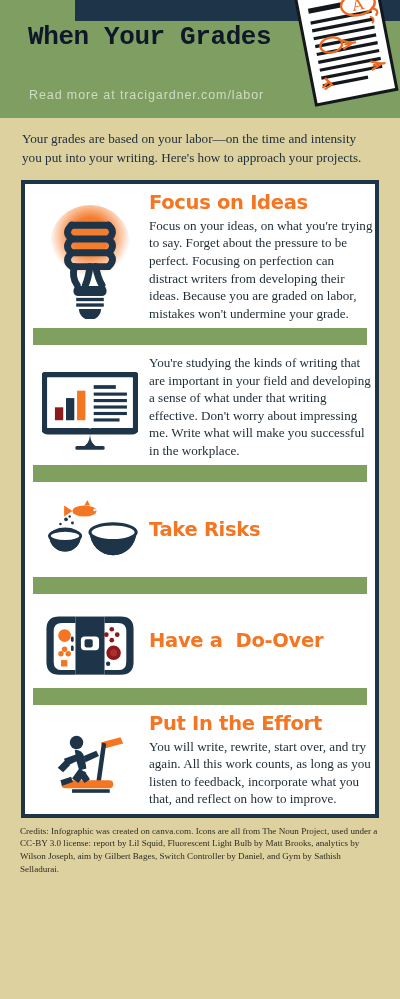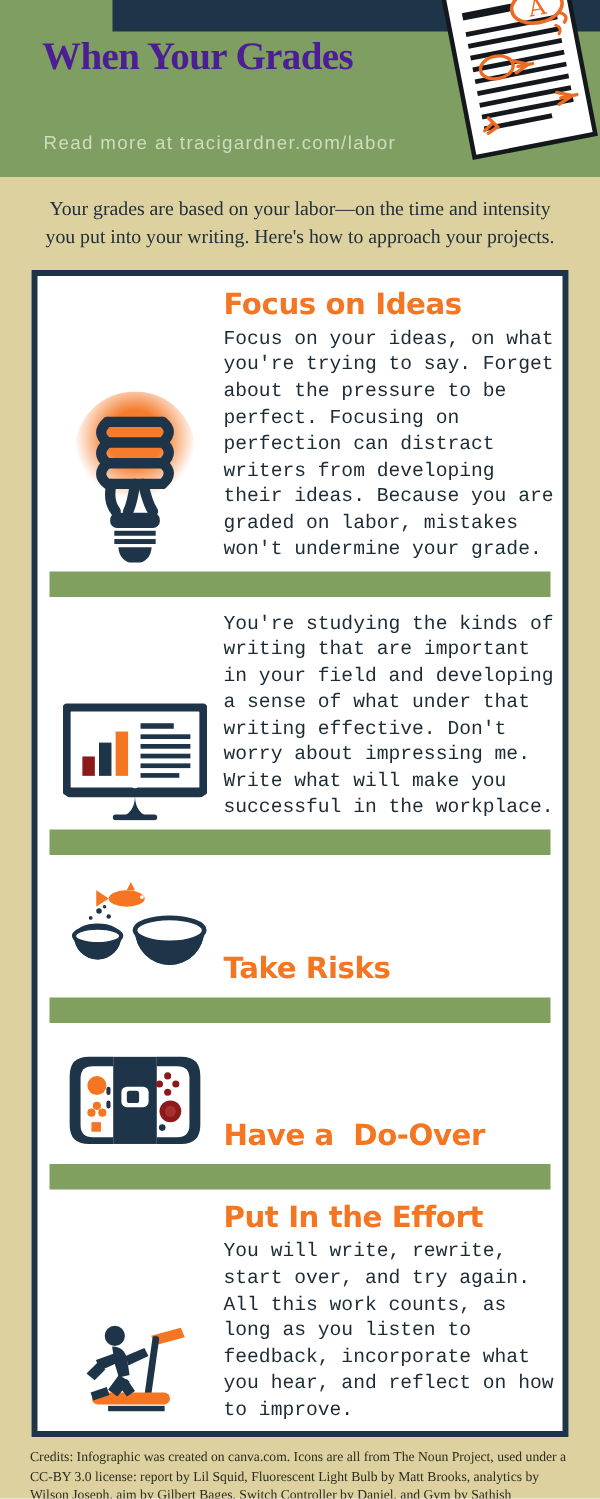--- a/index.html
+++ b/index.html
@@ -20,22 +20,22 @@
   }
   .header-navy-bar{
     position:absolute;
     left:75px;top:0;right:0;height:21px;
     background:#1e3449;
   }
   .header-title{
     position:absolute;
     left:28px;top:23px;
     width:265px;
-    color:#4c1d95;
-    font-family:Liberation Serif, serif;
+    color:#0f172a;
+    font-family:Liberation Mono, monospace;
     font-weight:bold;
     font-size:26px;
     line-height:1.12;
     letter-spacing:-0.4px;
   }
   .header-sub{
     position:absolute;
     left:29px;top:88px;
     color:#cfdcc0;
     font-family:Liberation Sans, sans-serif;
@@ -49,34 +49,33 @@
     right:-6px;top:-4px;
     width:120px;height:128px;
   }
 
   
   .intro{
     padding:12px 22px 10px 22px;
     color:#20303c;
     font-size:13.2px;
     line-height:1.42;
-    text-align:center;
   }
 
   
   .card{
     position:relative;
     margin:3px 21px 0 21px;
     background:#ffffff;
     border:4px solid #1e3449;
     box-sizing:border-box;
   }
   .section{
     display:flex;
-    align-items:flex-end;
+    align-items:center;
     padding:9px 0 6px 6px;
     box-sizing:border-box;
   }
   .icon-cell{
     width:118px;
     flex:0 0 118px;
     display:flex;
     align-items:flex-start;
     justify-content:center;
     padding-top:8px;
@@ -90,21 +89,20 @@
     line-height:1.05;
     letter-spacing:-0.3px;
     margin:0 0 3px 0;
     white-space:pre;
   }
   .sec-body{
     color:#1d2b34;
     font-size:13.1px;
     line-height:1.34;
     margin:0;
-    font-family:Liberation Mono, monospace;
   }
   .divider{
     height:17px;
     background:#7fa05f;
     margin:0 8px;
   }
 
   
   .credits{
     padding:7px 20px 0 20px;
@@ -317,19 +315,19 @@
         <path d="M43 29 l14 -6 3 6 -15 7 z" fill="#1e3449"></path>
         <path d="M21 32 l14 -5 2 7 -13 6 z" fill="#1e3449"></path>
         <path d="M22 34 l-8 8 6 5 8 -8 z" fill="#1e3449"></path>
         <path d="M38 43 l-8 11 7 5 9 -11 z" fill="#1e3449"></path>
         <path d="M29 52 l-12 4 2 6 12 -4 z" fill="#1e3449"></path>
         <path d="M44 46 l6 9 -6 4 -7 -9 z" fill="#1e3449"></path>
       </svg>
     </div>
     <div class="text-cell">
       <p class="sec-title">Put In the Effort</p>
-      <p class="sec-body">You will write, rewrite, start over, and try again. All this work counts, as long as you listen to feedback, incorporate what you hear, and reflect on how to improve.</p>
+      <p class="sec-body">You will write, rewrite, start over, and try again. All this work counts, as long as you listen to feedback, incorporate what you that, and reflect on how to improve.</p>
     </div>
   </div>
 
 </div>
 
 <div class="credits">Credits: Infographic was created on canva.com. Icons are all from The Noun Project, used under a CC-BY 3.0 license: report by Lil Squid, Fluorescent Light Bulb by Matt Brooks, analytics by Wilson Joseph, aim by Gilbert Bages, Switch Controller by Daniel, and Gym by Sathish Selladurai.</div>
 
 </body></html>

